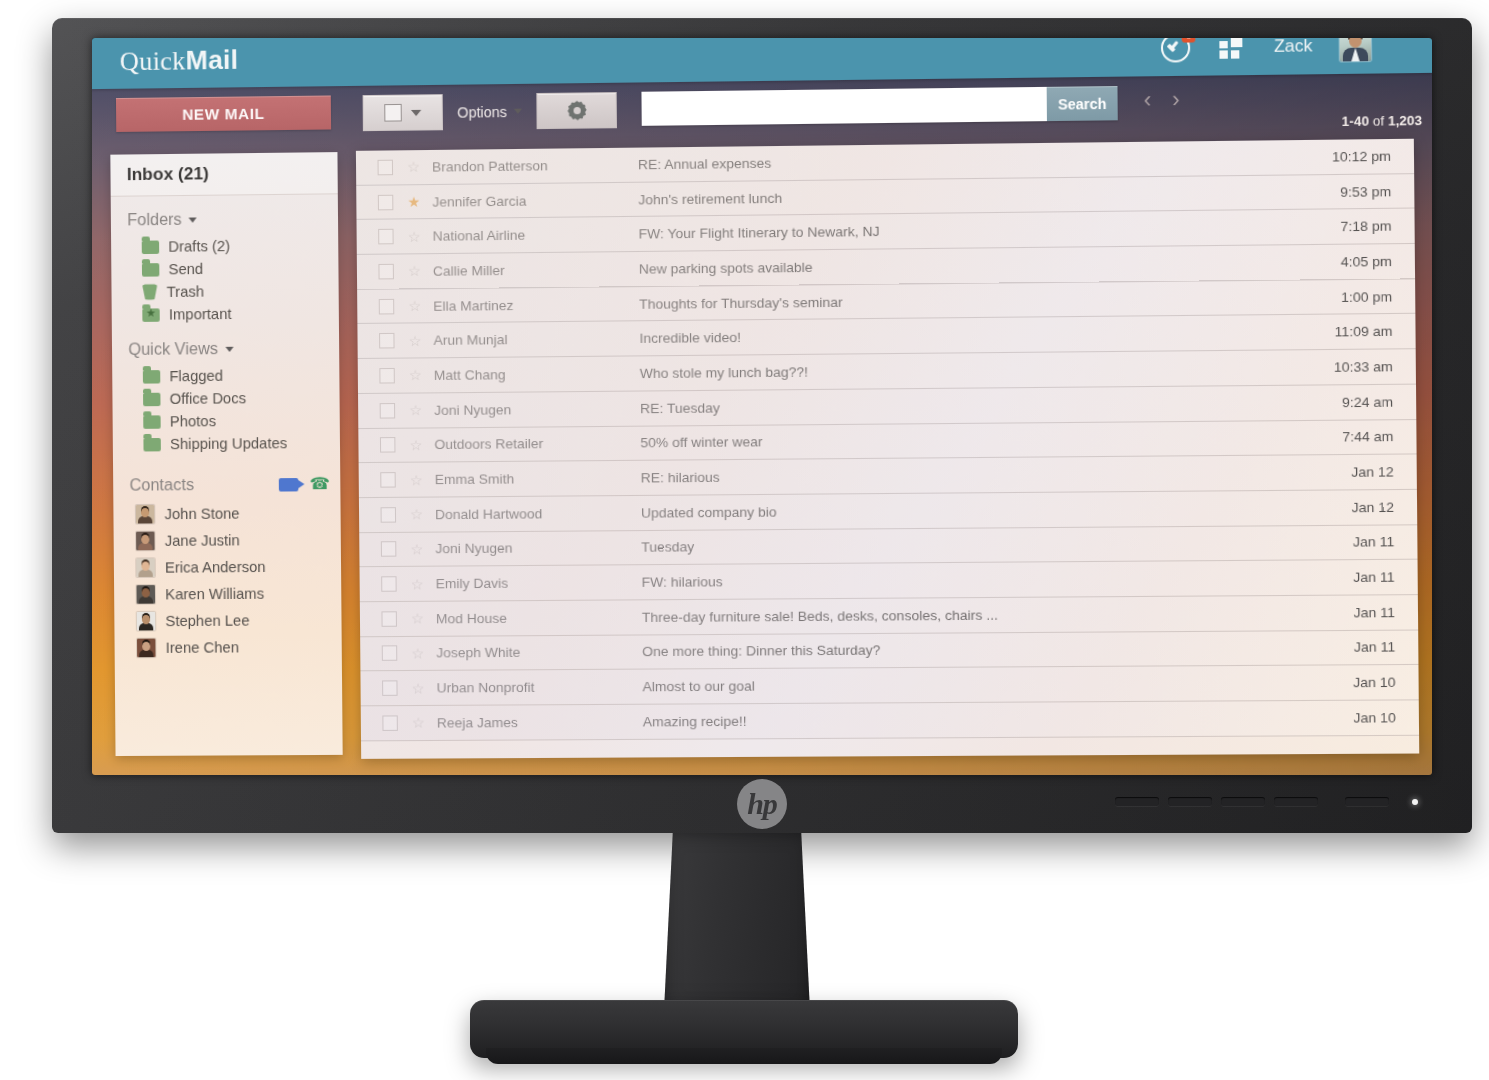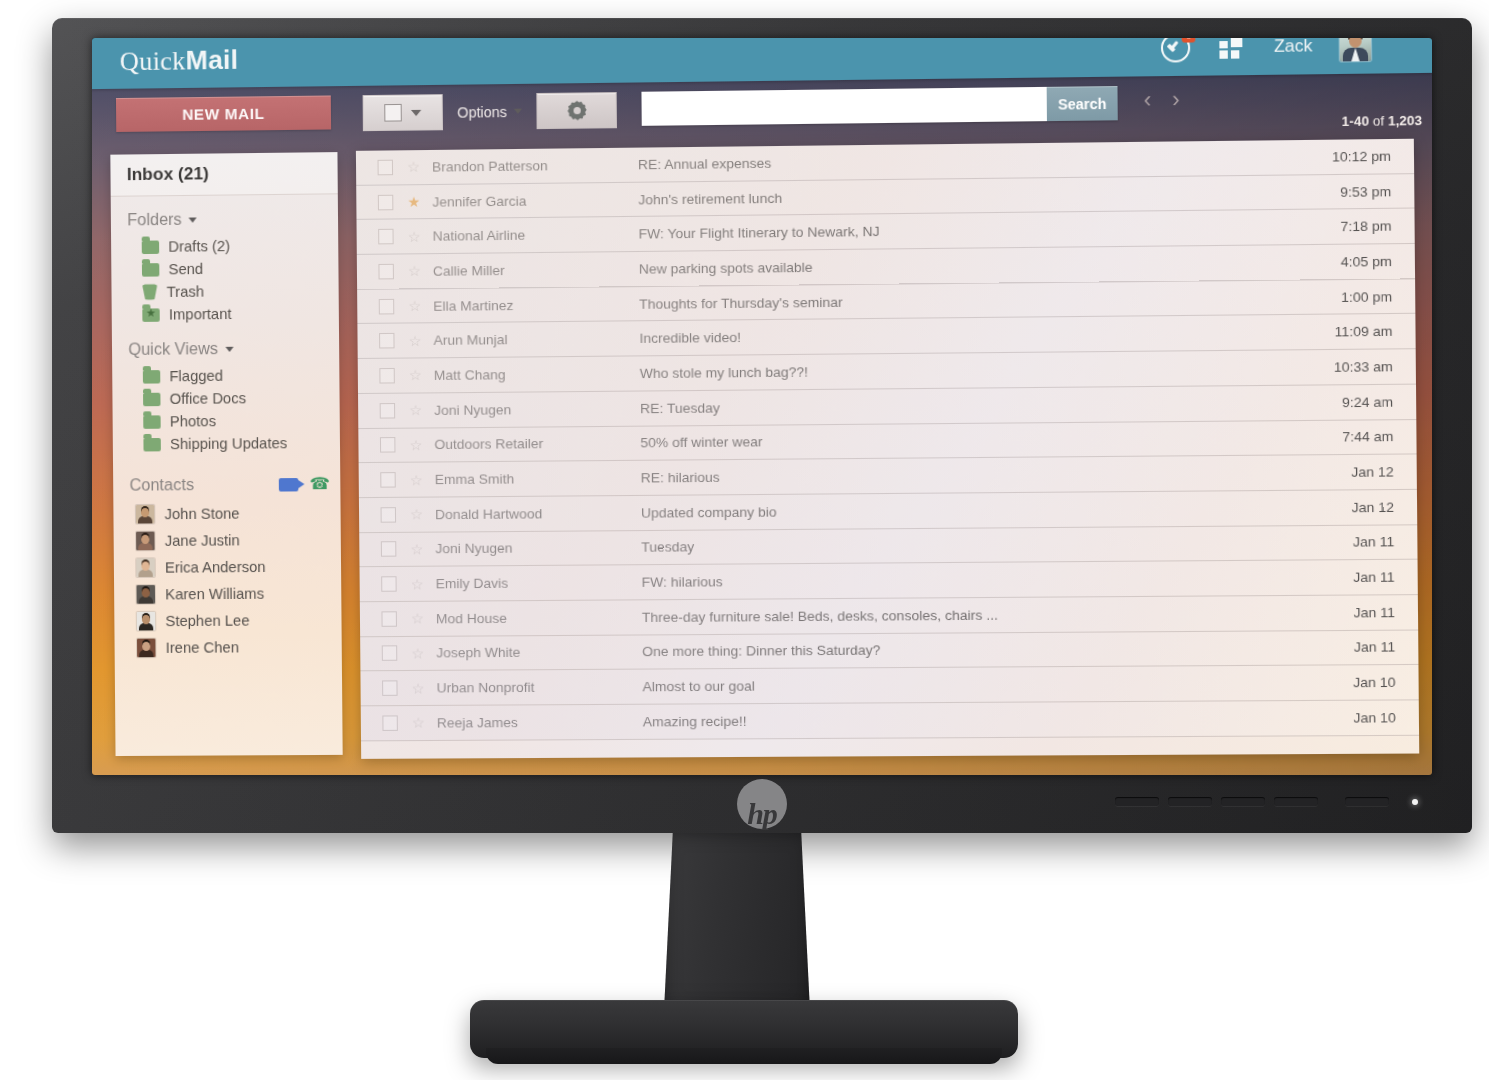--- a/index.html
+++ b/index.html
@@ -179,21 +179,21 @@
   .mrow .subject{flex:1;white-space:nowrap;overflow:hidden;text-overflow:ellipsis;}
   .mrow .time{width:96px;text-align:right;padding-right:22px;white-space:nowrap;}
 
   
   .mrow .tint{position:absolute;inset:0;pointer-events:none;}
 
   
   .chin{position:absolute;left:40px;top:757px;width:1340px;height:56px;}
   .hp-logo{
     position:absolute;left:calc(50% - 25px);top:4px;width:50px;height:50px;border-radius:50%;
-    background:#8d8d8f;opacity:.92;display:flex;align-items:flex-end;justify-content:center;
+    background:#8d8d8f;opacity:.92;display:flex;align-items:center;justify-content:center;
   }
   .hp-logo span{
     font-family:"Liberation Serif",serif;font-style:italic;font-weight:bold;
     font-size:30px;color:#3a3a3c;line-height:1;letter-spacing:-1px;
   }
   .bezel-btns{position:absolute;right:14px;top:22px;display:flex;align-items:center;gap:9px;}
   .bz{width:44px;height:9px;border-radius:3px;background:#232325;box-shadow:inset 0 1px 1px rgba(0,0,0,.7),0 1px 0 rgba(255,255,255,.06);}
   .bz.gap{margin-left:18px;}
   .led{width:6px;height:6px;border-radius:50%;background:#f3f3f3;margin-left:14px;box-shadow:0 0 6px rgba(255,255,255,.65);}
 

